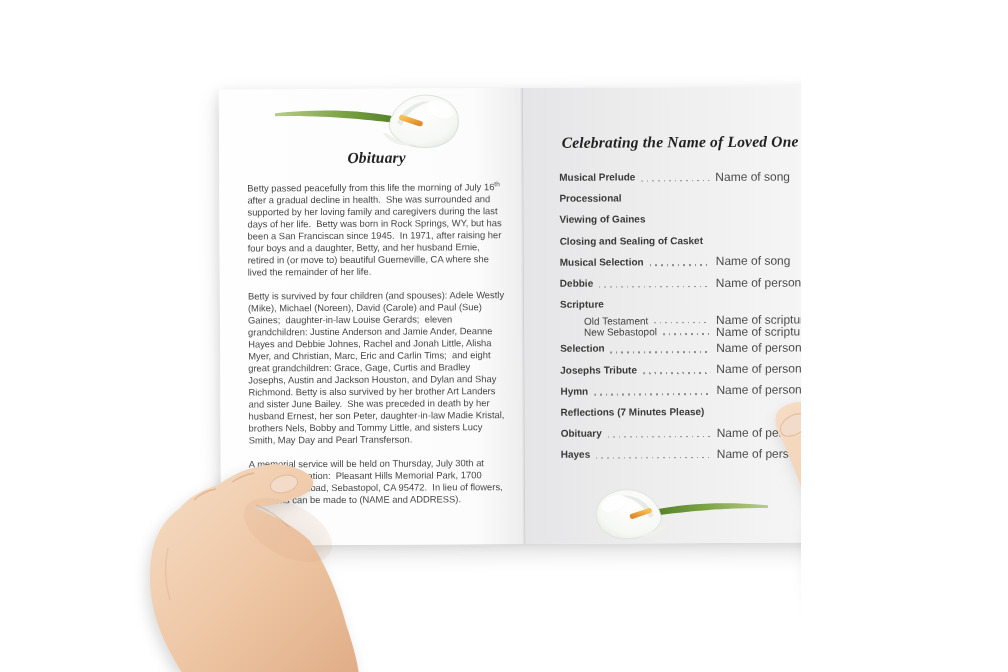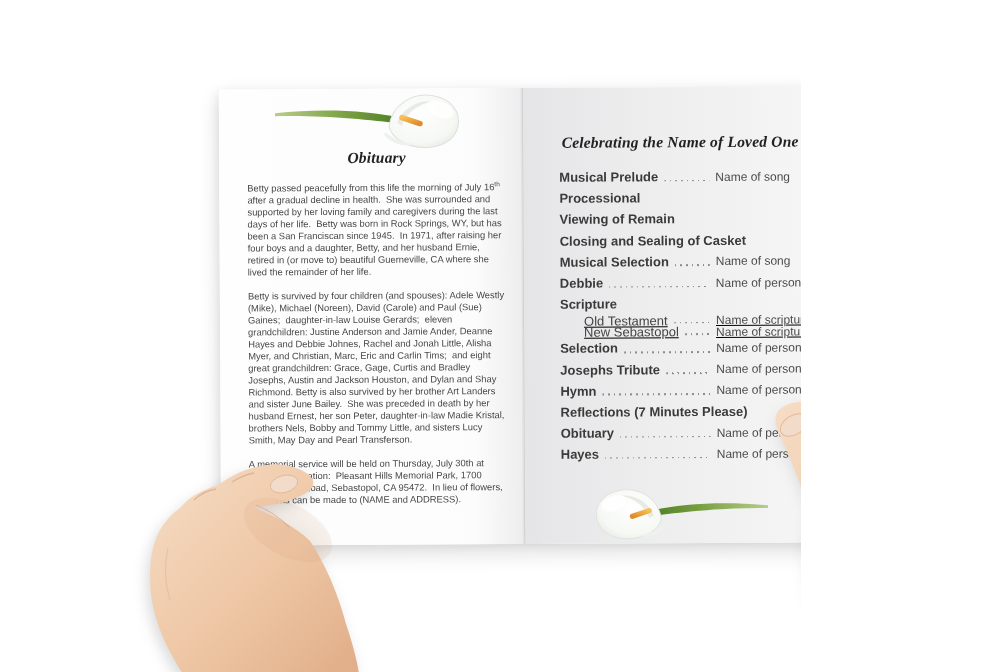--- a/index.html
+++ b/index.html
@@ -24,22 +24,22 @@
   .page-right .page-title{margin-top:46px;}
 
   .obit-body{margin-top:12px;}
   .obit-p{font-size:9.4px;line-height:12px;color:#474747;margin:0 0 12px;
           white-space:pre-wrap;text-align:left;}
   .obit-p sup{font-size:6.5px;}
 
   
   .prog-list{margin-top:15px;}
   .prog-row{display:flex;align-items:center;height:21.2px;}
-  .prog-row.sub{height:11.5px;padding-left:24px;text-decoration:underline;}
-  .plabel{font-weight:bold;font-size:13px;color:#3a3a3a;white-space:nowrap;}
+  .prog-row.sub{height:11.5px;padding-left:24px;}
+  .plabel{font-weight:bold;font-size:10px;color:#3a3a3a;white-space:nowrap;}
   .prog-row.sub .plabel{font-weight:normal;color:#444;}
   .leader{flex:1;height:1.6px;align-self:flex-end;margin:0 6px 6px 6px;
           background-image:repeating-linear-gradient(to right,#8b8b8b 0 1.6px,transparent 1.6px 5.6px);}
   .prog-row.sub .leader{margin-bottom:2.5px;}
   .pvalue{width:86px;font-size:12px;color:#4c4c4c;white-space:nowrap;}
 
   
   .lily{position:absolute;}
   .lily-top{left:53px;top:2px;width:192px;height:62px;}
   .lily-bottom{left:68px;top:398px;width:178px;height:58px;transform:scaleX(-1);}
@@ -107,21 +107,21 @@
       <div class="prog-list" id="program-list">
           <div class="prog-row">
             <span class="plabel">Musical Prelude</span>
             <span class="leader"></span>
             <span class="pvalue">Name of song</span>
           </div>
           <div class="prog-row">
             <span class="plabel">Processional</span>
           </div>
           <div class="prog-row">
-            <span class="plabel">Viewing of Remain</span>
+            <span class="plabel">Viewing of Gaines</span>
           </div>
           <div class="prog-row">
             <span class="plabel">Closing and Sealing of Casket</span>
           </div>
           <div class="prog-row">
             <span class="plabel">Musical Selection</span>
             <span class="leader"></span>
             <span class="pvalue">Name of song</span>
           </div>
           <div class="prog-row">

